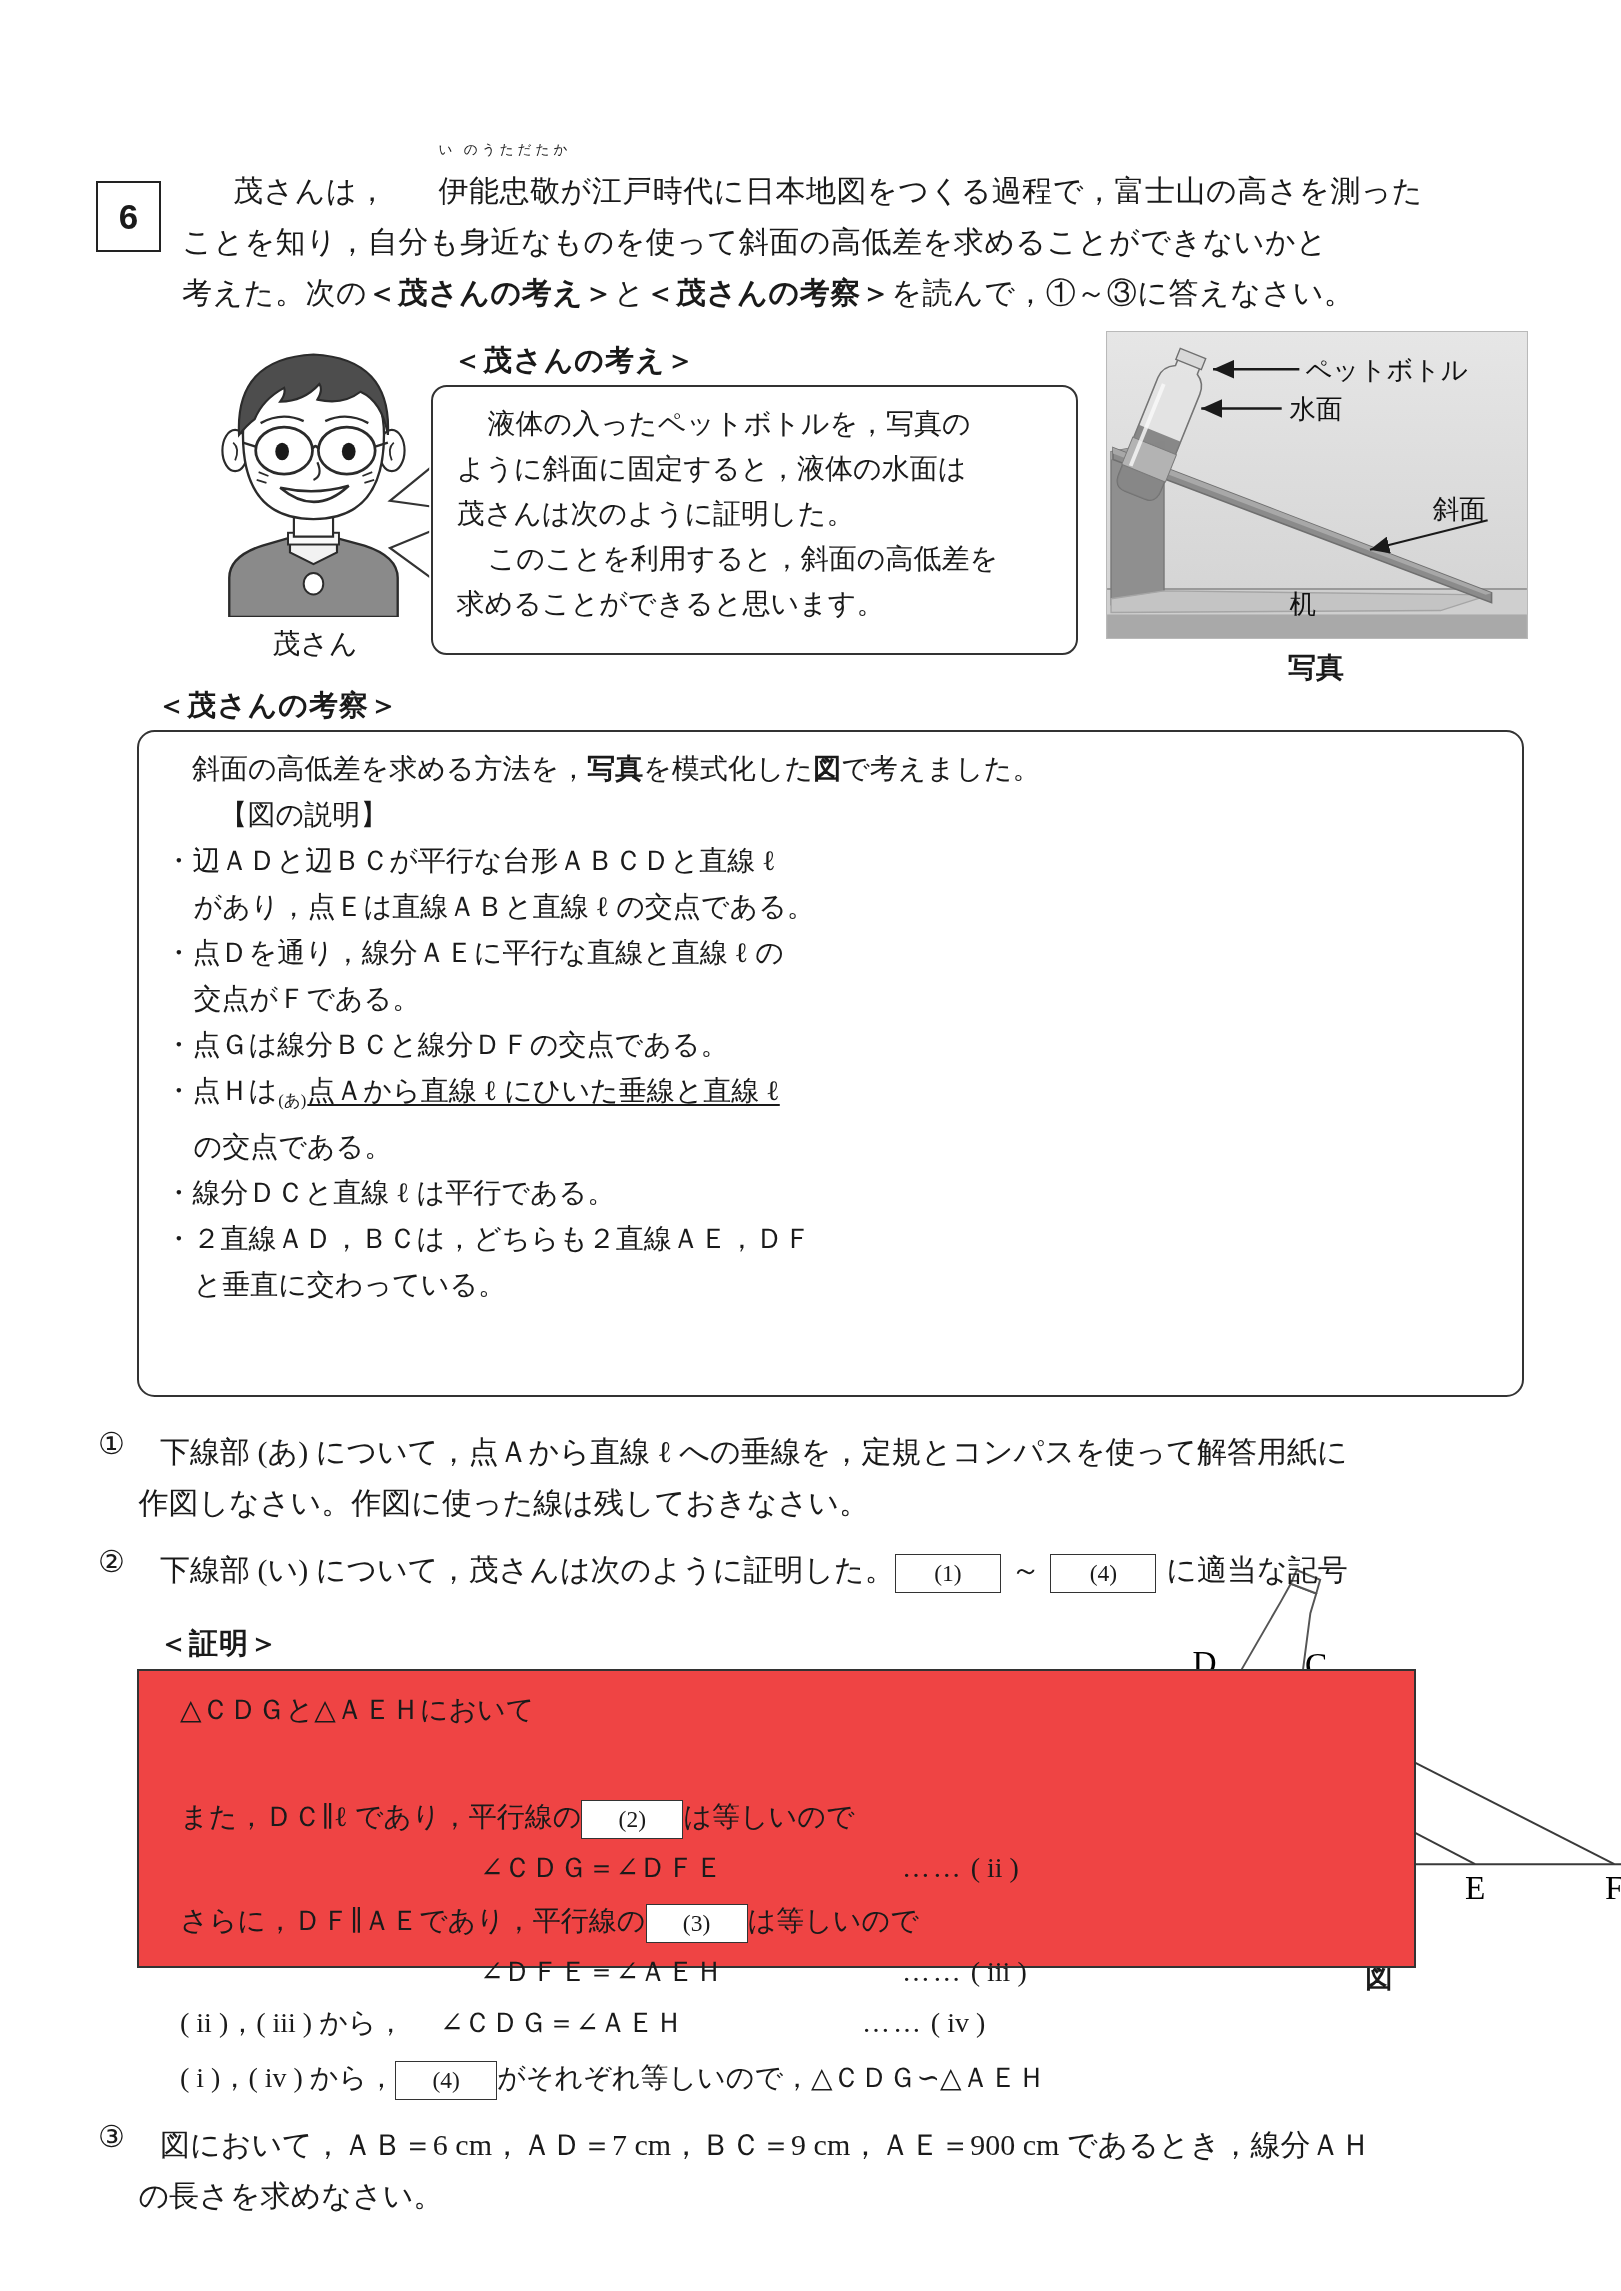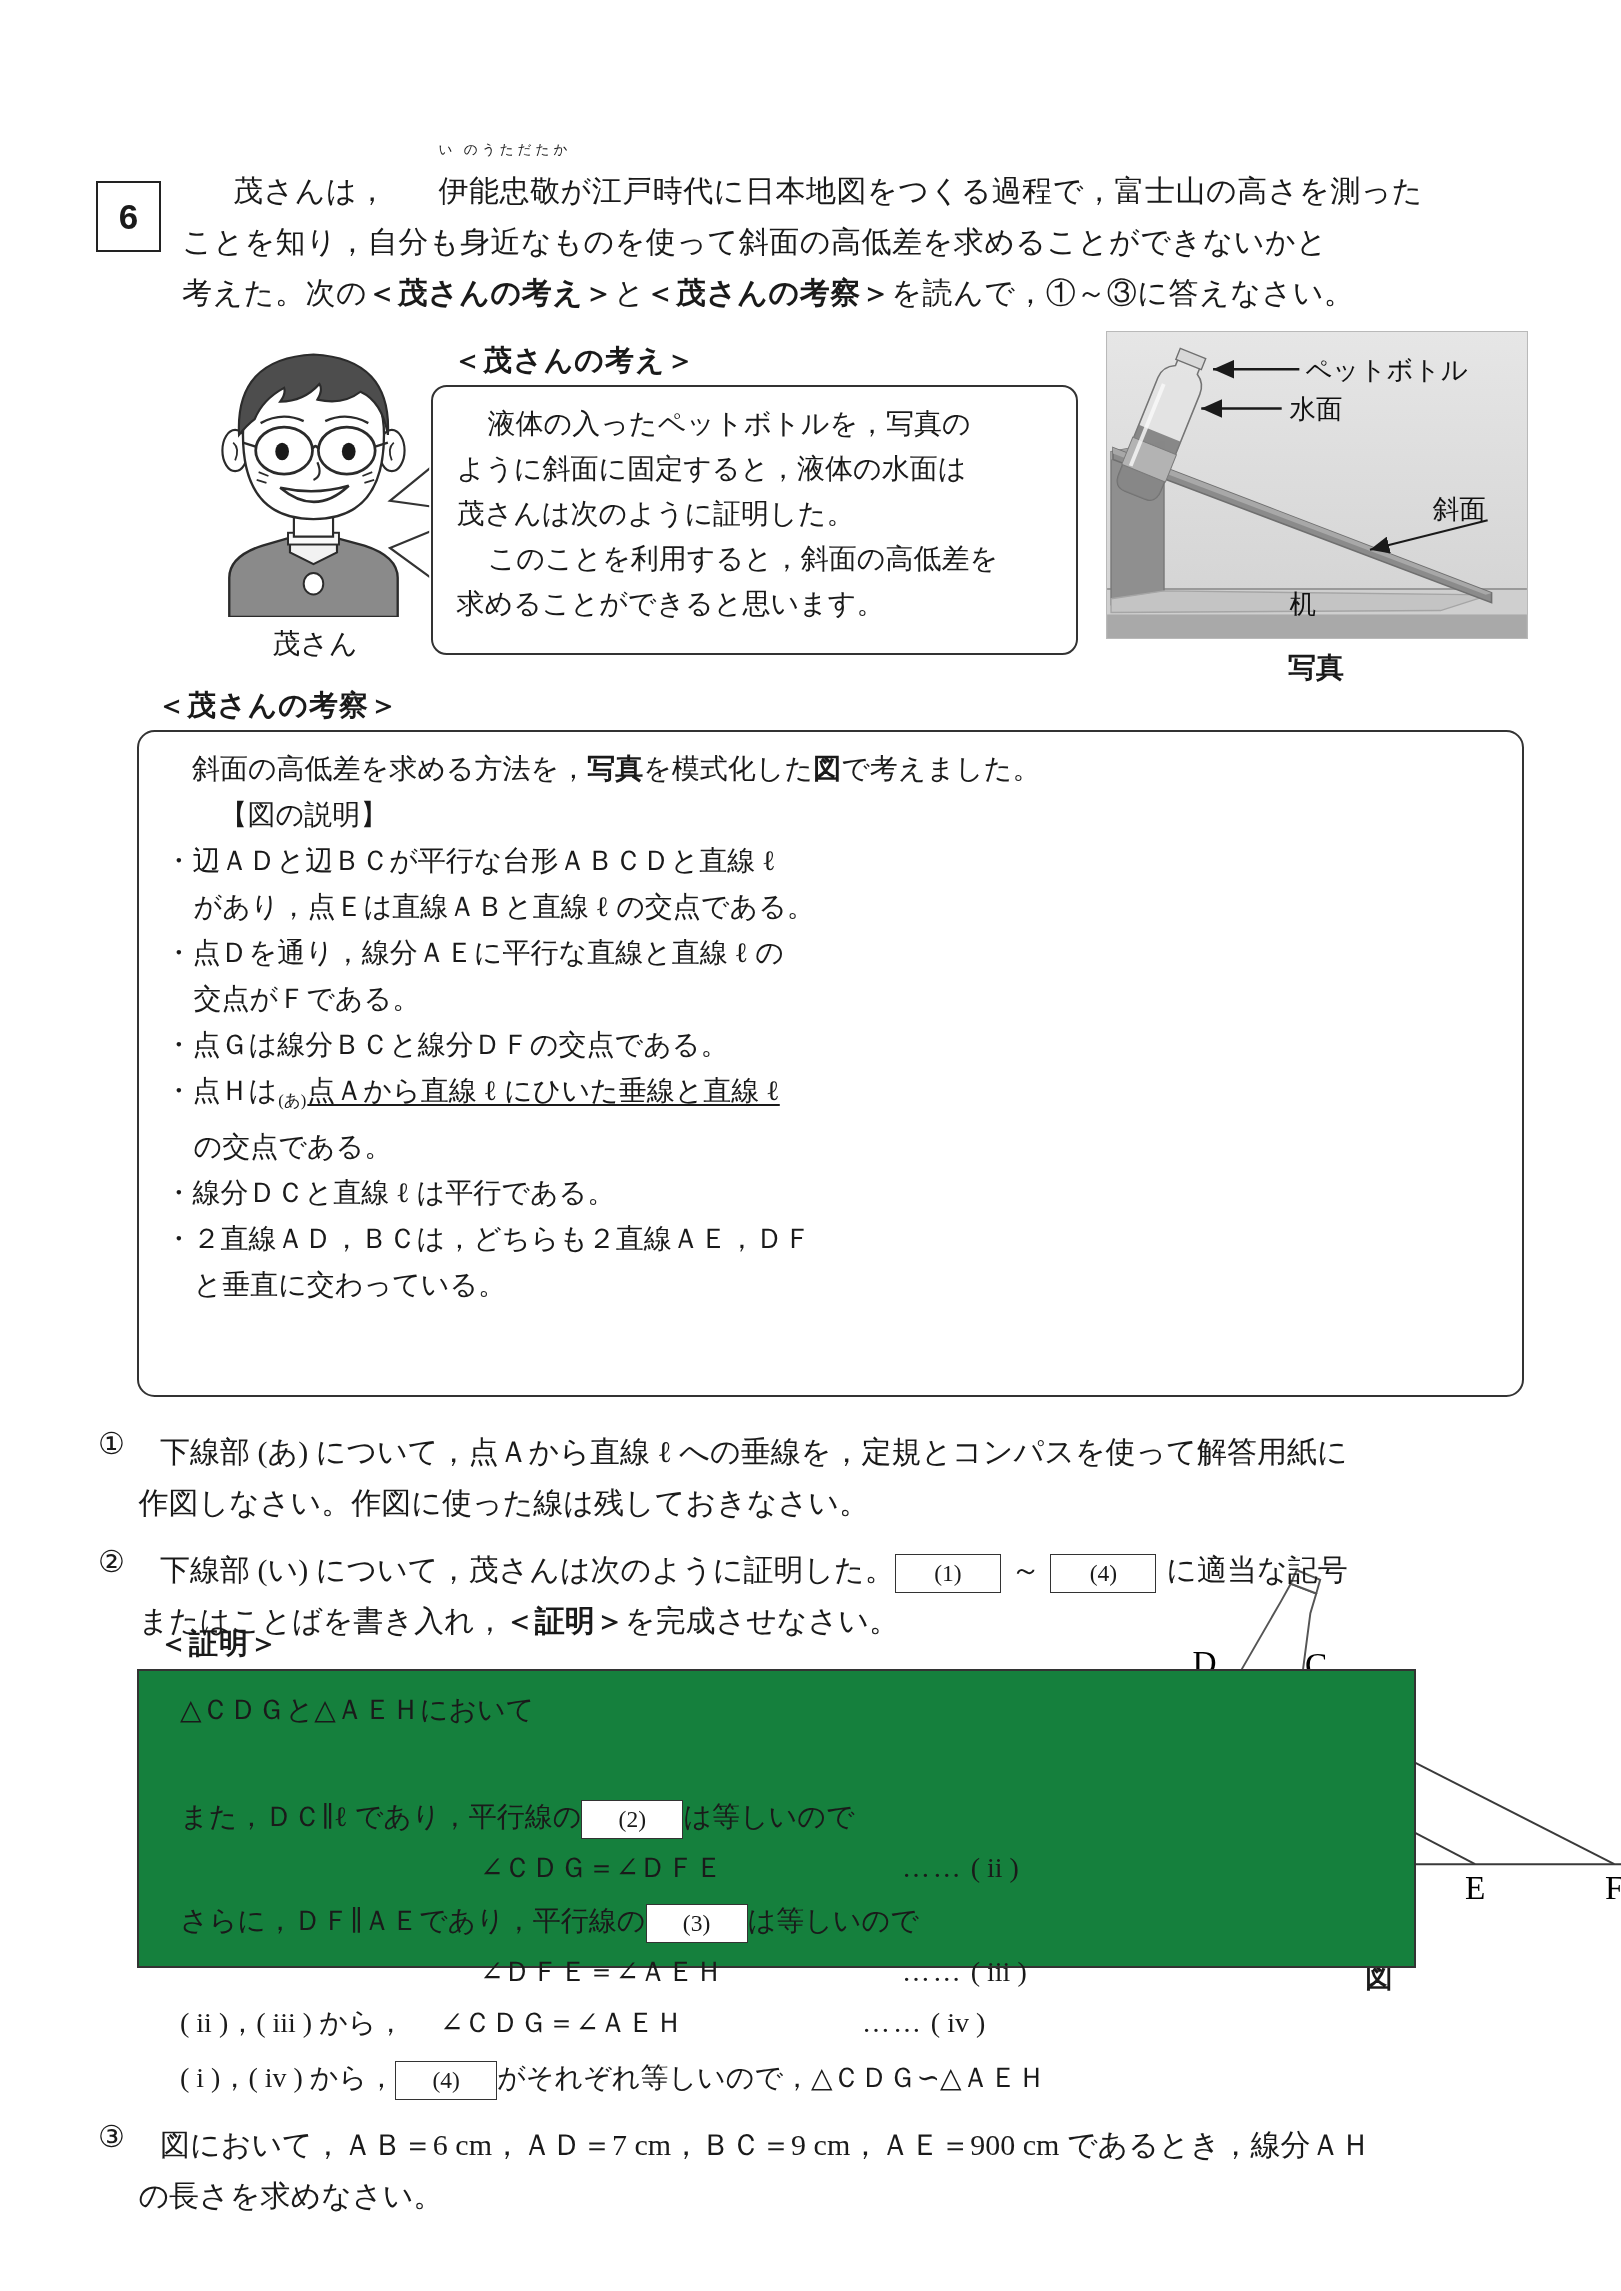--- a/index.html
+++ b/index.html
@@ -234,21 +234,21 @@
     letter-spacing: 1px;
   }
   #proof-box {
     position: absolute;
     left: 137px;
     top: 1669px;
     width: 1279px;
     height: 299px;
     border: 2px solid #333;
     box-sizing: border-box;
-    background: #15803d;
+    background: #ef4444;
   }
   .pline {
     position: absolute;
     font-size: 28px;
     white-space: nowrap;
     line-height: 29px;
   }
   .blank {
     display: inline-block;
     border: 1.6px solid #333;
@@ -466,21 +466,20 @@
 
   <div class="qmark" style="left:98px; top:1426px;">①</div>
   <div class="qitem qbody" style="left:160px; top:1426px; width:1372px;">
     <span class="ln">下線部 (あ) について，点Ａから直線 ℓ への垂線を，定規とコンパスを使って解答用紙に</span>
     <span class="ln" style="margin-left:-21.6px;">作図しなさい。作図に使った線は残しておきなさい。</span>
   </div>
 
   <div class="qmark" style="left:98px; top:1544px;">②</div>
   <div class="qitem qbody" style="left:160px; top:1544px; width:1392px;">
     <span class="ln nowrap"><span>下線部 (い) について，茂さんは次のように証明した。</span><span class="inline-blank">(1)</span><span style="padding:0 9.8px;">～</span><span class="inline-blank">(4)</span><span style="padding-left:9.8px;">に適当な記号</span></span>
-    <span class="ln" style="margin-left:-21.6px;"><span>またはことばを書き入れ，</span><span class="bold-j">＜証明＞</span><span>を完成させなさい。</span></span>
   </div>
 
   <div id="proof-title">＜証明＞</div>
   <div id="proof-box">
     <div class="pline" style="left:41px; top:23.5px;">△ＣＤＧと△ＡＥＨにおいて</div>
 
 
     <div class="pline" style="left:41px; top:129px;">
       <span>また，ＤＣ∥ℓ であり，平行線の</span><span class="blank blank-md">(2)</span><span>は等しいので</span>
     </div>

